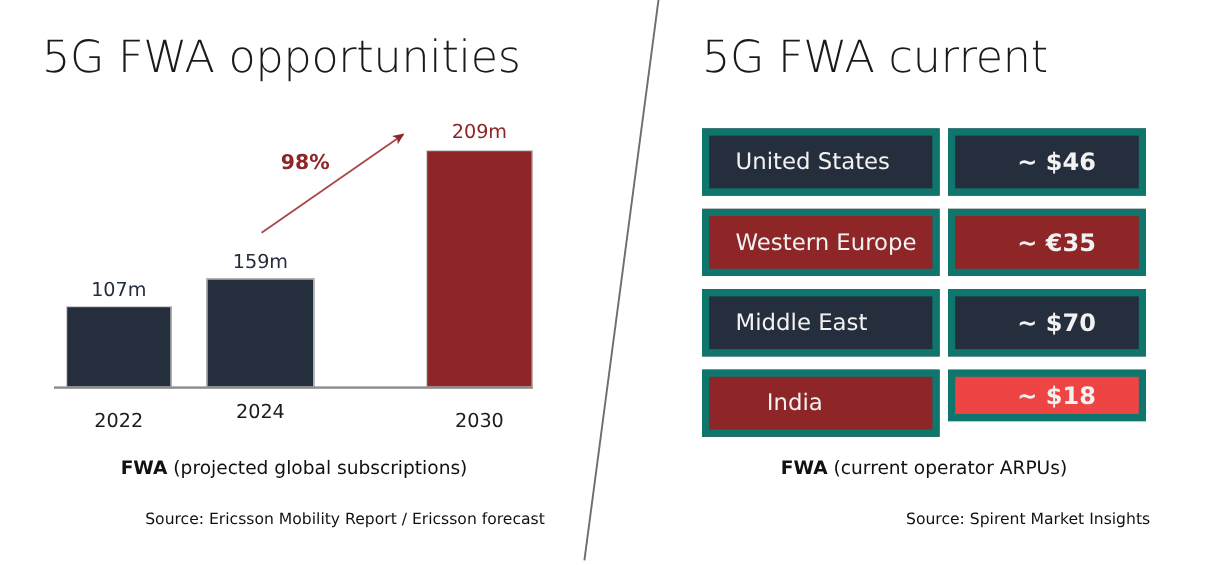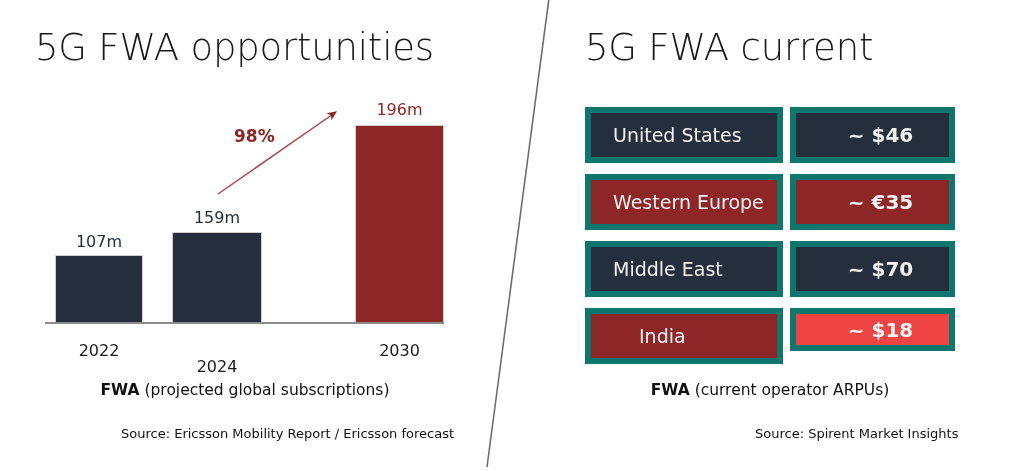--- a/index.html
+++ b/index.html
@@ -152,30 +152,30 @@
           <path d="M0,0.4 L6.4,3.2 L0,6.0 L1.6,3.2 Z" fill="#8e2526"></path>
         </marker>
       </defs>
       <line x1="218" y1="194" x2="336" y2="112" stroke="#a8484a" stroke-width="1.5" marker-end="url(#arrowhead)"></line>
     </svg>
 
     <div id="growth-label" style="left:234px; top:126px; color:#8e2526;">98%</div>
 
     <div class="bar-label" style="left:55px; top:232px; width:88px; color:#252e3c;">107m</div>
     <div class="bar-label" style="left:172px; top:208px; width:90px; color:#252e3c;">159m</div>
-    <div class="bar-label" style="left:355px; top:100px; width:89px; color:#8e2526;">196m</div>
+    <div class="bar-label" style="left:355px; top:100px; width:89px; color:#8e2526;">209m</div>
 
     <div class="bar" style="left:55px;  top:255px; width:88px; height:68px; background:#252e3c;"></div>
     <div class="bar" style="left:172px; top:232px; width:90px; height:91px; background:#252e3c;"></div>
     <div class="bar" style="left:355px; top:125px; width:89px; height:198px; background:#8e2526;"></div>
 
     <div id="axis-line" style="left:45px; top:322px; width:399px;"></div>
 
     <div class="tick-label" style="left:55px;  top:341px; width:88px;">2022</div>
-    <div class="tick-label" style="left:172px; top:357px; width:90px;">2024</div>
+    <div class="tick-label" style="left:172px; top:333px; width:90px;">2024</div>
     <div class="tick-label" style="left:355px; top:341px; width:89px;">2030</div>
 
     <div class="caption" style="left:45px; top:381px; width:400px;">
       <b>FWA</b><span> (projected global subscriptions)</span>
     </div>
 
     <div class="source" style="left:121px; top:426px;">Source: Ericsson Mobility Report / Ericsson forecast</div>
   </div>
 
   <div id="table-area">

